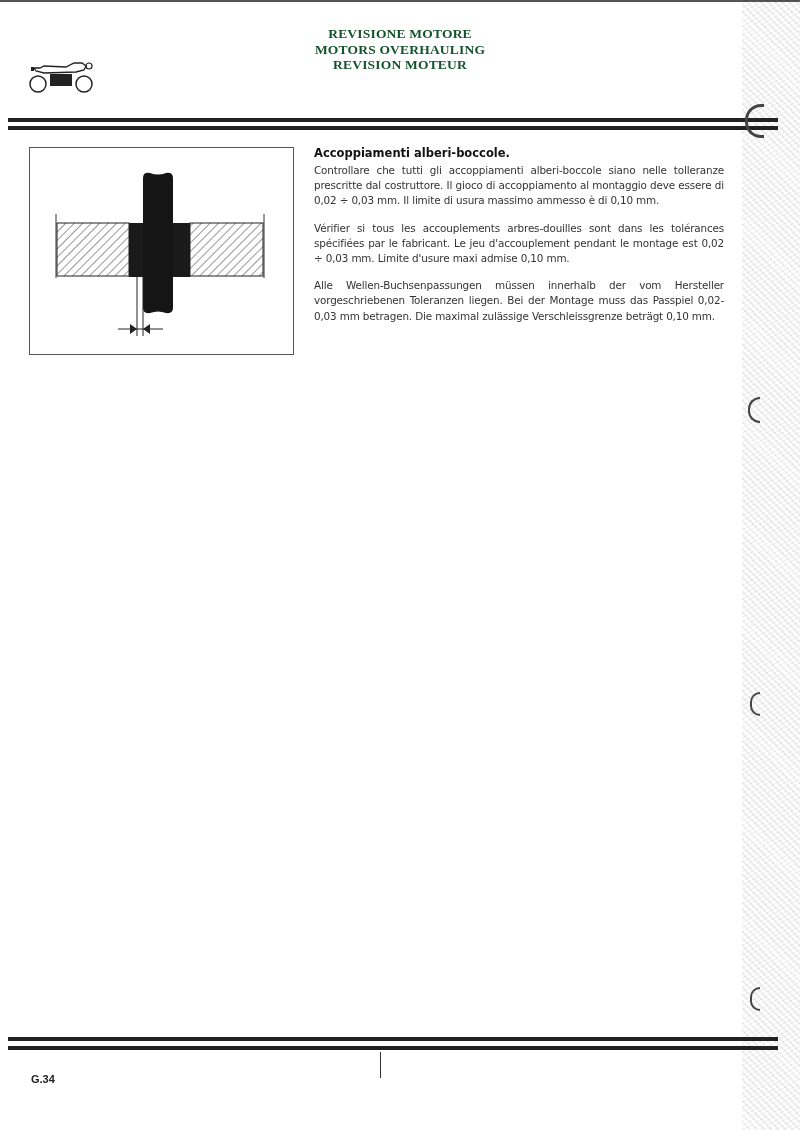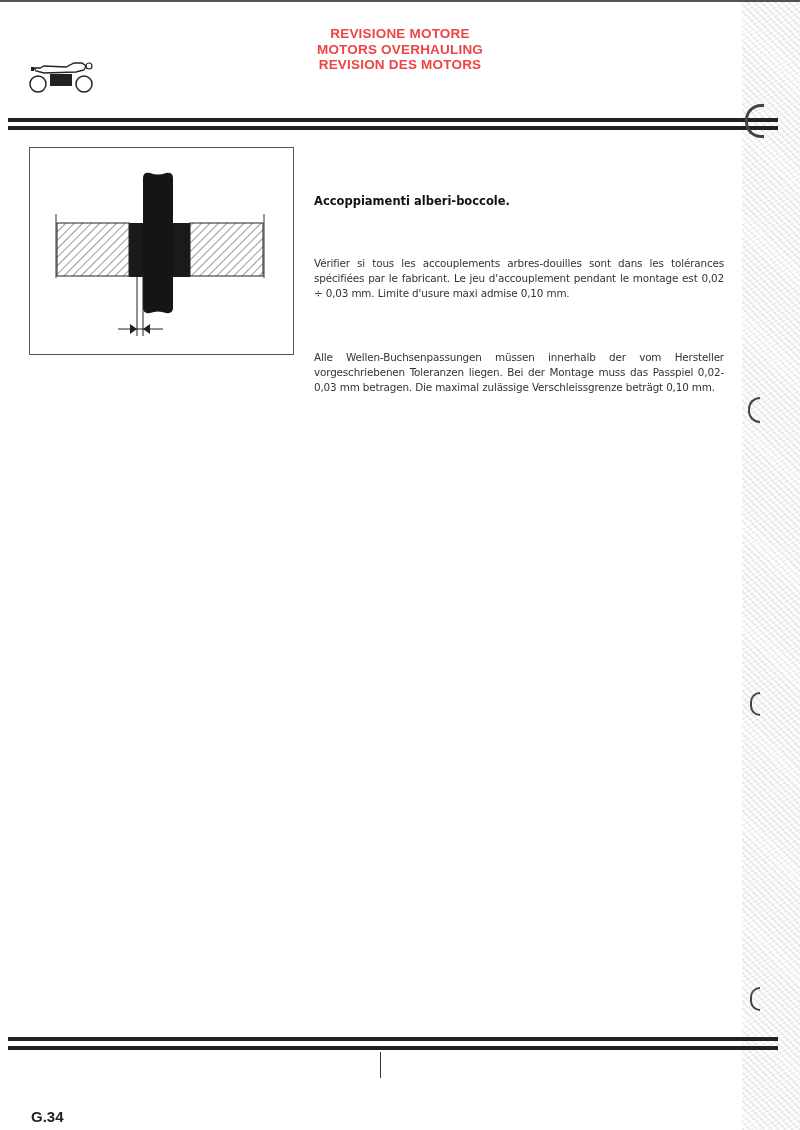--- a/index.html
+++ b/index.html
@@ -1,51 +1,51 @@
 <!DOCTYPE html>
 <html><head>
 <meta charset="utf-8">
 <style>
   html,body{margin:0;padding:0;}
   body{width:800px;height:1130px;background:#fff;position:relative;overflow:hidden;font-family:"DejaVu Sans",sans-serif;color:#1a1a1a;}
   .topline{position:absolute;left:0;top:0;width:800px;height:2px;background:#555;}
   .speckle{position:absolute;right:0;top:0;width:58px;height:1130px;
     background:repeating-linear-gradient(45deg,rgba(0,0,0,0.06) 0 2px,transparent 2px 5px),repeating-linear-gradient(-30deg,rgba(0,0,0,0.05) 0 1px,transparent 1px 4px);}
   .header{position:absolute;left:0;top:26px;width:800px;text-align:center;}
-  .header div{font-family:Liberation Sans, sans-serif;font-weight:bold;font-size:13.5px;line-height:15.5px;letter-spacing:0.2px;color:#ef4444;}
+  .header div{font-family:Liberation Serif, serif;font-weight:bold;font-size:13.5px;line-height:15.5px;letter-spacing:0.2px;color:#14532d;}
   .moto{position:absolute;left:26px;top:58px;width:70px;height:36px;}
   .rule{position:absolute;left:8px;width:770px;height:4px;background:#222;}
   .binder{position:absolute;width:16px;height:28px;border:3px solid #444;border-right:none;border-radius:16px 0 0 16px;}
   .figure{position:absolute;left:29px;top:147px;width:263px;height:206px;border:1px solid #555;}
   .content{position:absolute;left:314px;top:146px;width:410px;}
-  .section{margin-bottom:12px;margin-top:48px;}
+  .section{margin-bottom:12px;}
   .section h3{font-family:"DejaVu Sans",sans-serif;font-weight:bold;font-size:11.5px;margin:0 0 3px 0;color:#111;}
   .section p{margin:0;font-size:10.4px;line-height:15.2px;text-align:justify;color:#333;font-family:"DejaVu Sans",sans-serif;letter-spacing:-0.15px;}
-  .pagenum{position:absolute;left:31px;top:1073px;font-family:"Liberation Sans",sans-serif;font-weight:bold;font-size:15px;color:#222;margin-top:35px;}
+  .pagenum{position:absolute;left:31px;top:1073px;font-family:"Liberation Sans",sans-serif;font-weight:bold;font-size:11px;color:#222;}
   .tick{position:absolute;left:380px;top:1052px;width:1px;height:26px;background:#333;}
 </style>
 </head>
 <body>
 
 <div class="topline"></div>
 <div class="speckle"></div>
 
 <svg class="moto" viewBox="0 0 70 36">
   <circle cx="12" cy="26" r="8" fill="none" stroke="#222" stroke-width="1.5"></circle>
   <circle cx="58" cy="26" r="8" fill="none" stroke="#222" stroke-width="1.5"></circle>
   <path d="M8 10 L14 10 L18 8 L40 9 L48 5 L56 5 L60 8 L58 12 L50 14 L18 15 L10 13 Z" fill="none" stroke="#222" stroke-width="1.3"></path>
   <circle cx="63" cy="8" r="3" fill="none" stroke="#222" stroke-width="1.2"></circle>
   <rect x="24" y="16" width="22" height="12" fill="#222"></rect>
   <rect x="5" y="9" width="3" height="4" fill="#222"></rect>
 </svg>
 
 <div class="header">
   <div>REVISIONE MOTORE</div>
   <div>MOTORS OVERHAULING</div>
-  <div>REVISION DES MOTORS</div>
+  <div>REVISION MOTEUR</div>
 </div>
 
 <div class="rule" style="top:118px;"></div>
 <div class="rule" style="top:126px;"></div>
 <div class="binder" style="left:745px;top:104px;"></div>
 <div class="binder" style="left:748px;top:397px;width:10px;height:22px;border-width:2px;"></div>
 <div class="binder" style="left:750px;top:692px;width:8px;height:20px;border-width:2px;"></div>
 <div class="binder" style="left:750px;top:987px;width:8px;height:20px;border-width:2px;"></div>
 
 <div class="figure">
@@ -65,20 +65,21 @@
     <line x1="113" y1="129" x2="113" y2="188" stroke="#222" stroke-width="1"></line>
     <line x1="88" y1="181" x2="133" y2="181" stroke="#222" stroke-width="1"></line>
     <polygon points="100,176 107,181 100,186" fill="#222"></polygon>
     <polygon points="120,176 113,181 120,186" fill="#222"></polygon>
   </svg>
 </div>
 
 <div class="content">
   <div class="section">
     <h3>Accoppiamenti alberi-boccole.</h3>
+    <p>Controllare che tutti gli accoppiamenti alberi-boccole siano nelle tolleranze prescritte dal costruttore. Il gioco di accoppiamento al montaggio deve essere di 0,02 ÷ 0,03 mm. Il limite di usura massimo ammesso è di 0,10 mm.</p>
   </div>
   <div class="section">
     <p>Vérifier si tous les accouplements arbres-douilles sont dans les tolérances spécifiées par le fabricant. Le jeu d'accouplement pendant le montage est 0,02 ÷ 0,03 mm. Limite d'usure maxi admise 0,10 mm.</p>
   </div>
   <div class="section">
     <p>Alle Wellen-Buchsenpassungen müssen innerhalb der vom Hersteller vorgeschriebenen Toleranzen liegen. Bei der Montage muss das Passpiel 0,02-0,03 mm betragen. Die maximal zulässige Verschleissgrenze beträgt 0,10 mm.</p>
   </div>
 </div>
 
 <div class="rule" style="top:1037px;"></div>

